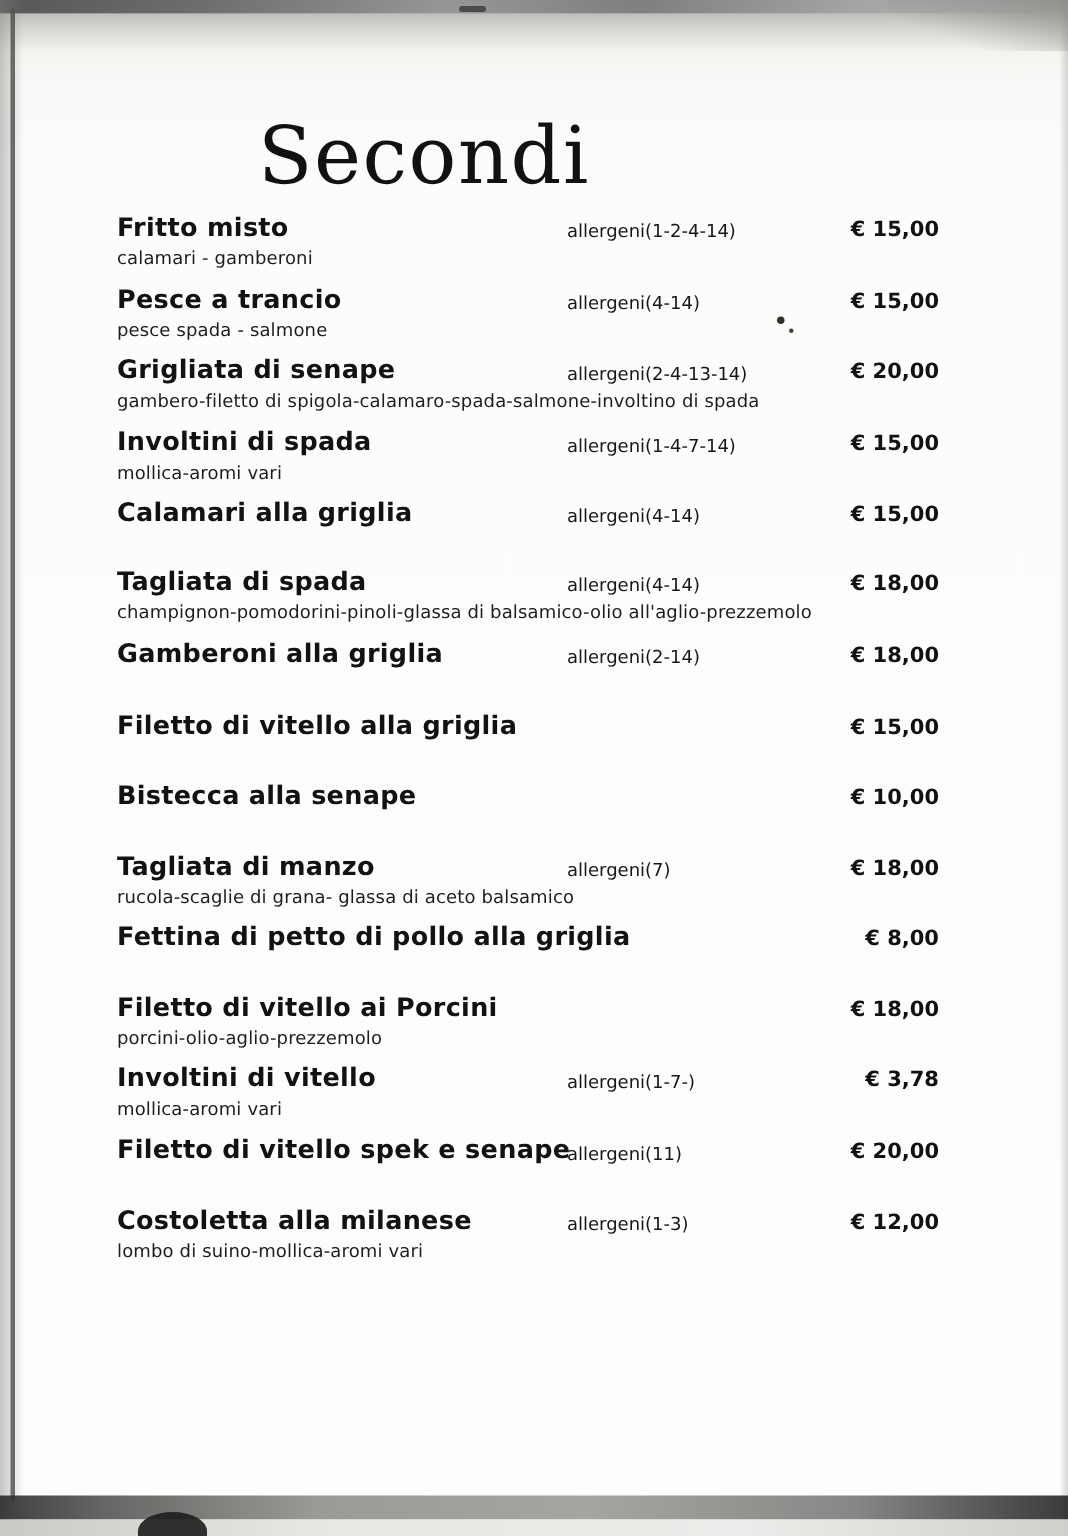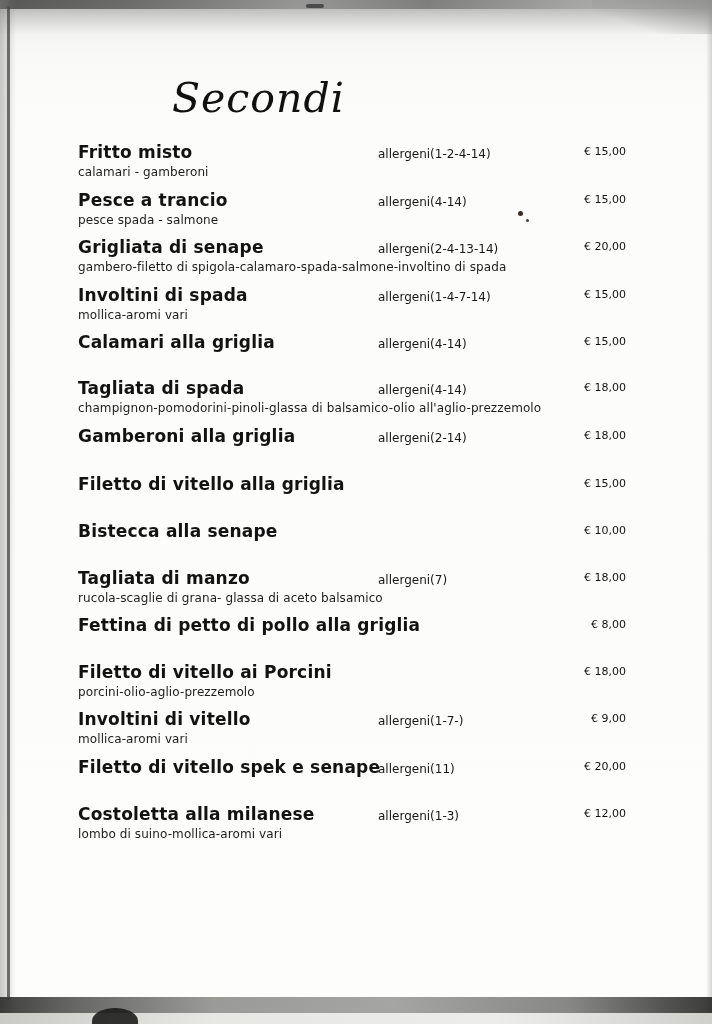--- a/index.html
+++ b/index.html
@@ -56,22 +56,22 @@
     background: #1d1d1c; border-radius: 50% 50% 0 0 / 80% 80% 0 0; opacity: .9;
   }
   .speck-a { position: absolute; top: 211px; left: 518px; width: 5px; height: 5px; background: #3a2f28; border-radius: 50%; }
   .speck-b { position: absolute; top: 219px; left: 526px; width: 3px; height: 3px; background: #4a3f36; border-radius: 50%; }
   .speck-c { position: absolute; top: 4px;  left: 306px; width: 18px; height: 4px; background: #2c2c2c; border-radius: 2px; opacity:.7; }
 
   
   .title {
     position: absolute; top: 74px; left: 172px;
     font-family: "DejaVu Serif", "Liberation Serif", serif;
-    font-style: italic; font-weight: 500;
-    font-size: 41px; color: #111;
+    font-weight: 500;
+    font-size: 53px; color: #111;
     letter-spacing: 1px;
   }
 
   
   .row { position: absolute; left: 42px; width: 548px; margin-left: 36px; }
   .row .name {
     font-weight: bold; font-size: 17px; color: #121212;
     letter-spacing: .2px;
   }
   .row .desc {
@@ -80,21 +80,21 @@
     white-space: nowrap;
   }
   .row .desc:empty { display: none; }
   .row .allergens {
     position: absolute; left: 300px; top: 5px;
     font-weight: normal; font-size: 12px; color: #161616;
   }
   .row .allergens:empty { display: none; }
   .row .price {
     position: absolute; right: 0; top: 3px;
-    font-weight: normal; font-size: 11px; color: #111;
+    font-weight: bold; font-size: 14px; color: #111;
     white-space: nowrap;
   }
 </style>
 </head>
 <body>
 
 <div class="page">
 
   <div class="edge-top"></div>
   <div class="edge-top-fade"></div>
@@ -189,21 +189,21 @@
     <div class="name">Filetto di vitello ai Porcini</div>
     <div class="desc">porcini-olio-aglio-prezzemolo</div>
 
     <div class="price">€ 18,00</div>
   </div>
 
   <div class="row" style="top:709px">
     <div class="name">Involtini di vitello</div>
     <div class="desc">mollica-aromi vari</div>
     <div class="allergens">allergeni(1-7-)</div>
-    <div class="price">€ 9,00</div>
+    <div class="price">€ 3,78</div>
   </div>
 
   <div class="row" style="top:757px">
     <div class="name">Filetto di vitello spek e senape</div>
 
     <div class="allergens">allergeni(11)</div>
     <div class="price">€ 20,00</div>
   </div>
 
   <div class="row" style="top:804px">

